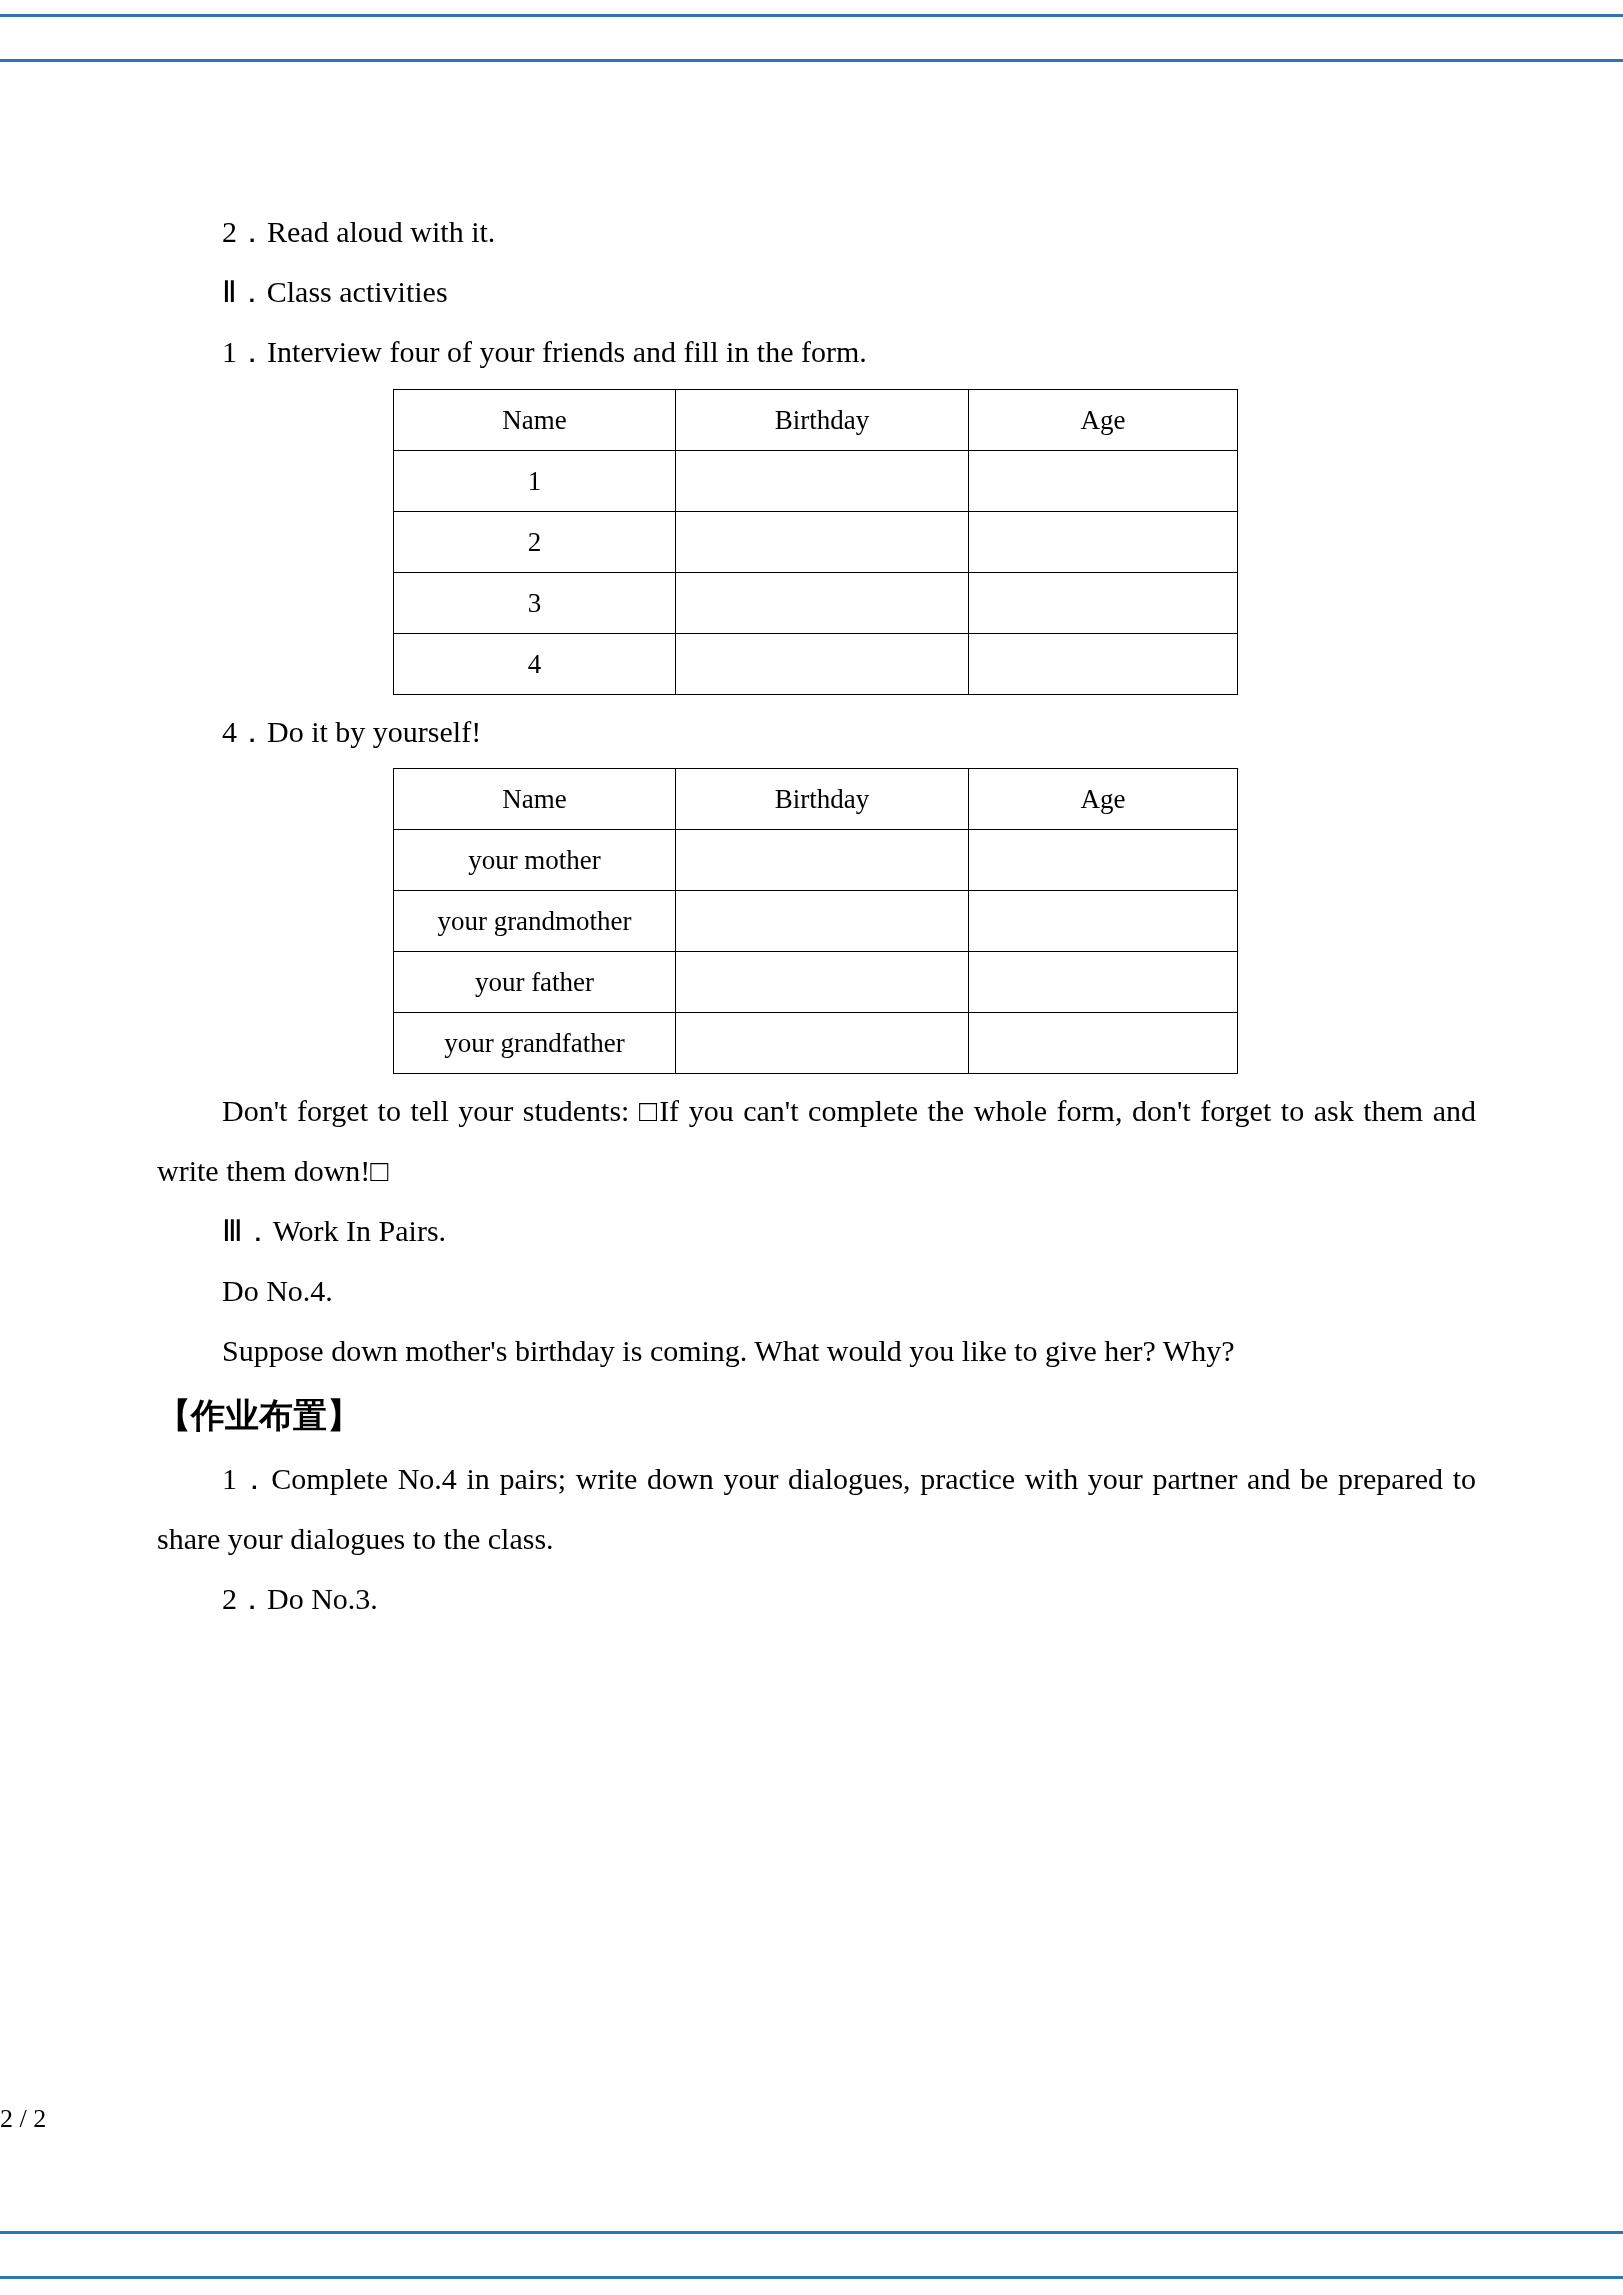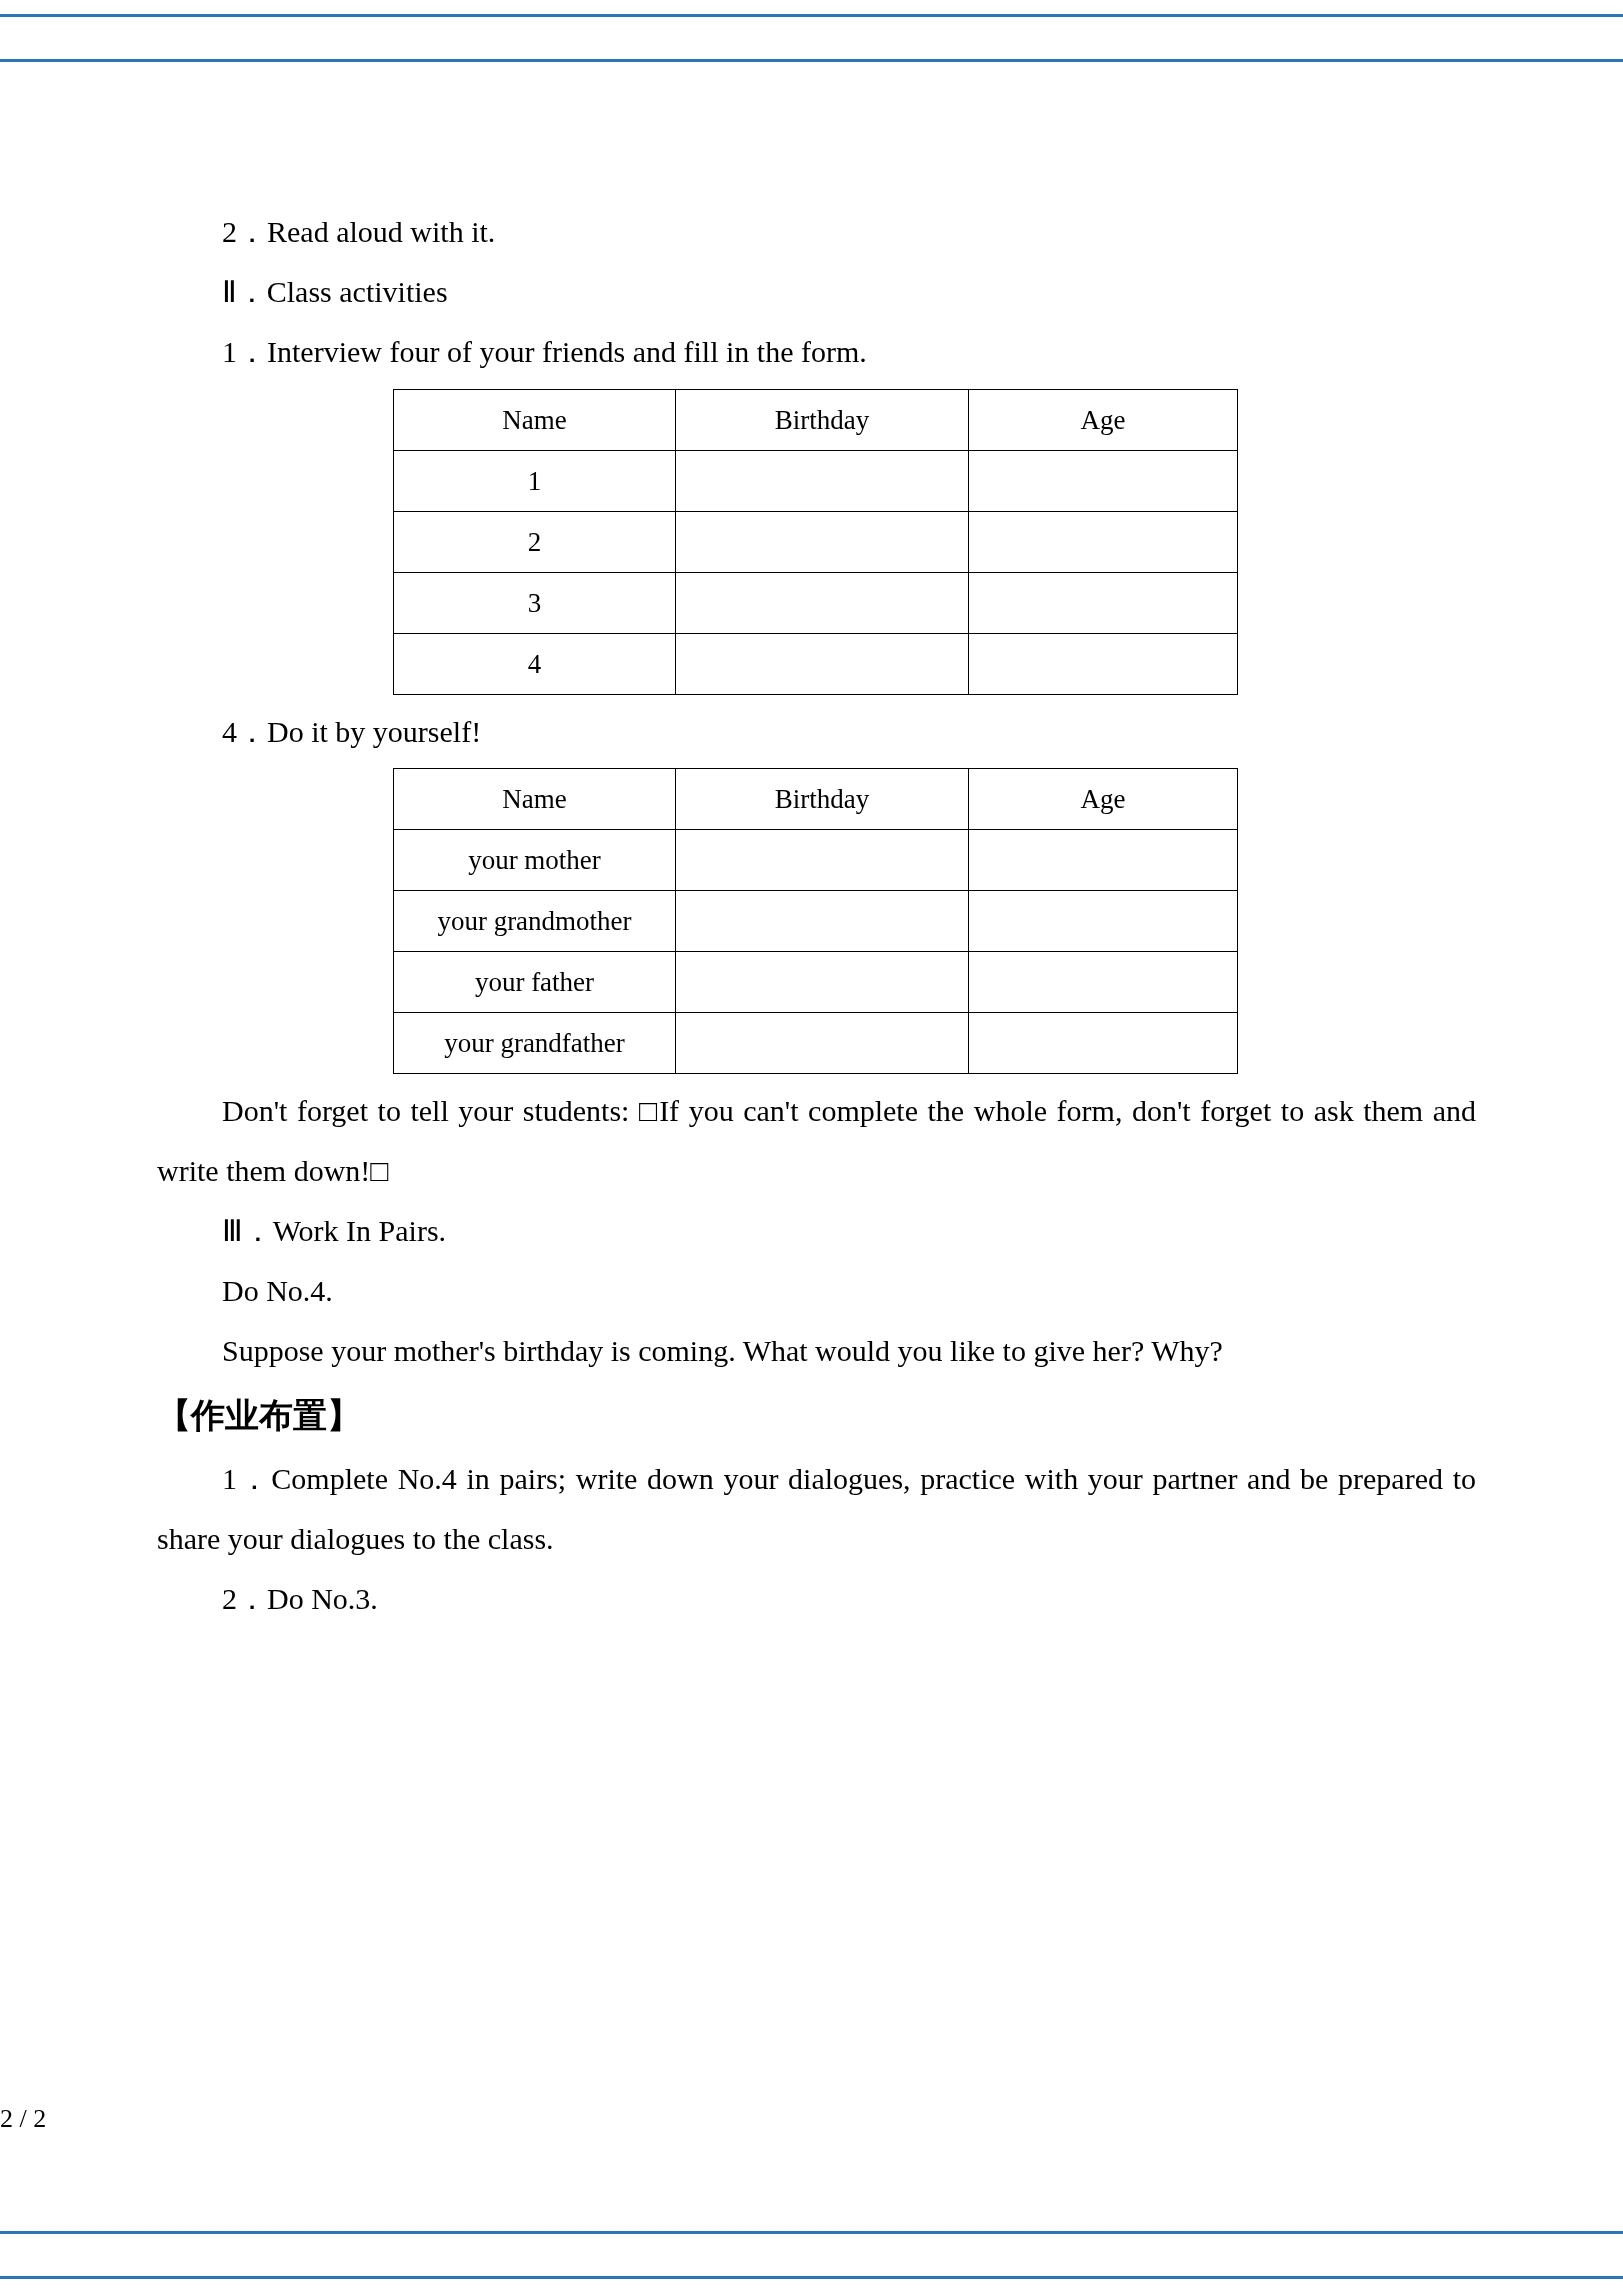--- a/index.html
+++ b/index.html
@@ -137,21 +137,21 @@
       <td>your grandfather</td>
       <td></td>
       <td></td>
     </tr>
   </tbody>
     </table>
 
   <p class="para justify">Don't forget to tell your students: □If you can't complete the whole form, don't forget to ask them and write them down!□</p>
   <p class="para">Ⅲ．Work In Pairs.</p>
   <p class="para">Do No.4.</p>
-  <p class="para">Suppose your mother's birthday is coming. What would you like to give her? Why?</p>
+  <p class="para">Suppose down mother's birthday is coming. What would you like to give her? Why?</p>
 
   <p class="zh-heading">【作业布置】</p>
 
   <p class="para justify">1．Complete No.4 in pairs; write down your dialogues, practice with your partner and be prepared to share your dialogues to the class.</p>
   <p class="para">2．Do No.3.</p>
 
 </div>
 
 <div class="footer">2 / 2</div>
 

